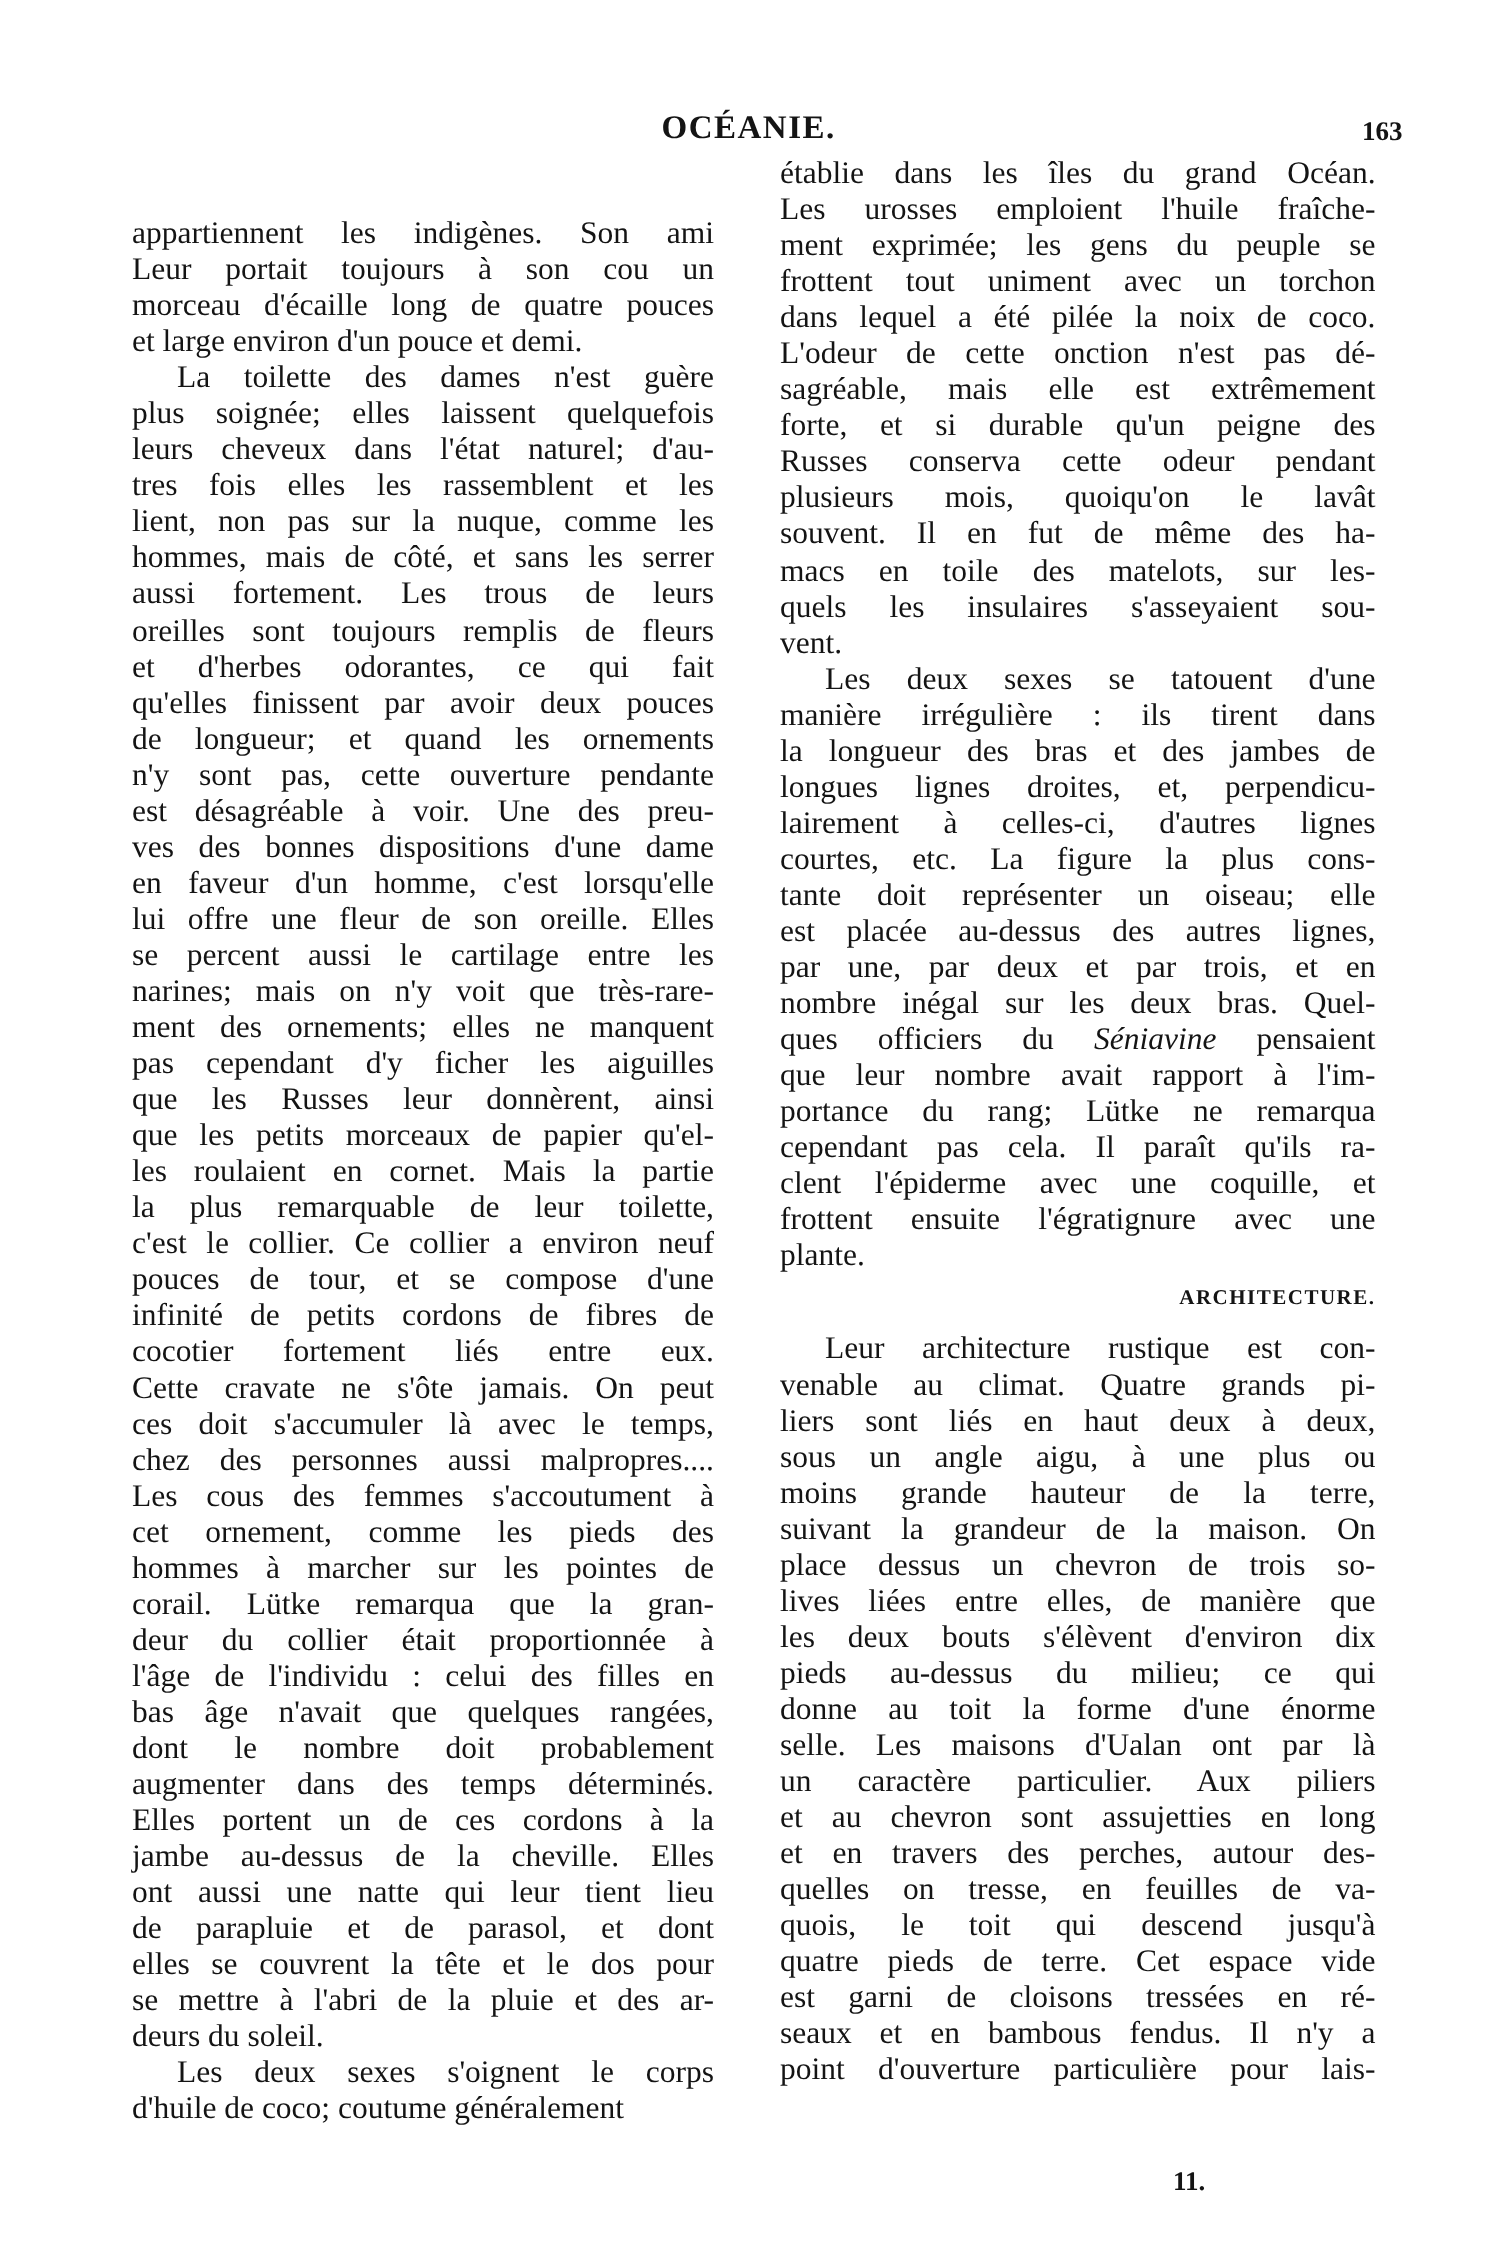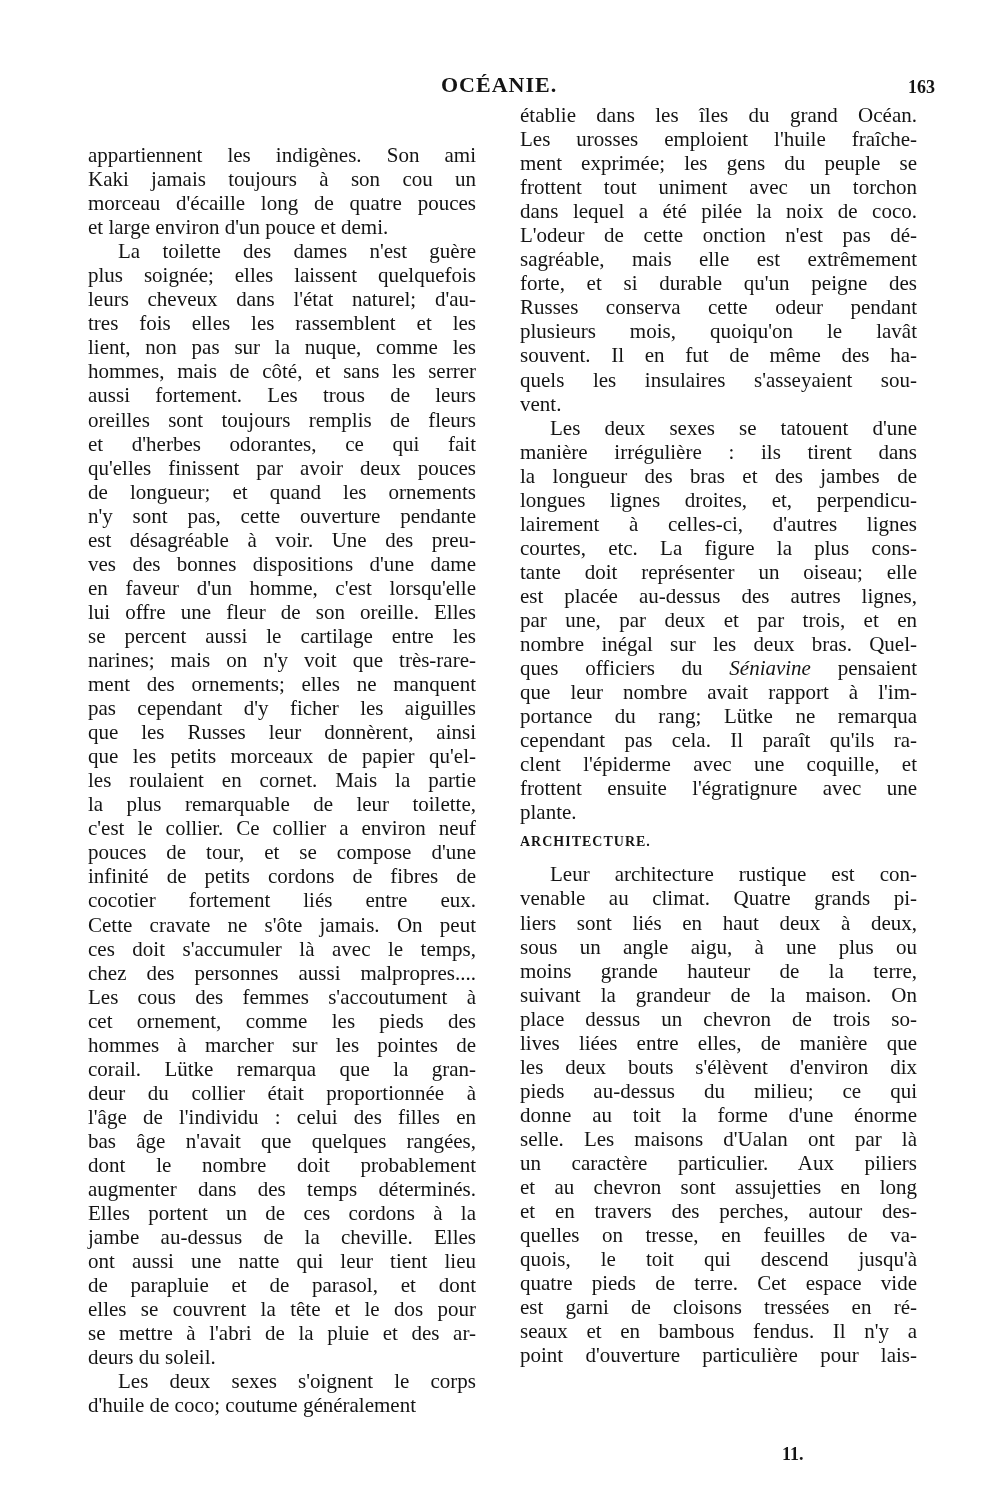--- a/index.html
+++ b/index.html
@@ -21,40 +21,40 @@
     position: absolute; top: 103px;
     font-family: "Liberation Serif", serif;
     font-size: 21px; line-height: 24.05px;
   }
   .col-left { left: 88px; width: 388px; margin-top: 40px; }
   .col-right { left: 520px; width: 397px; }
   .line { display: block; white-space: nowrap; text-align: justify; text-align-last: justify; height: 24.05px; overflow: visible; }
   .line.last { text-align-last: left; }
   .line.indent { padding-left: 30px; }
   .section-heading {
-    display: block; text-align: left; font-size: 14px; font-weight: bold;
+    display: block; text-align: right; font-size: 14px; font-weight: bold;
     letter-spacing: 1px; height: 24px; line-height: 24px; margin: 6px 0 8px 0;
   }
   .italic { font-style: italic; }
   .signature {
     position: absolute; top: 1444px; left: 782px; font-size: 18px; font-weight: bold;
     font-family: "Liberation Serif", serif;
   }
 </style>
 </head>
 <body>
 
 <div class="page-header">
   <span class="running-title">OCÉANIE.</span>
   <span class="page-number">163</span>
 </div>
 
 <div class="column col-left" id="col-left">
     <span class="line">appartiennent les indigènes. Son ami</span>
-    <span class="line">Kaki jamais toujours à son cou un</span>
+    <span class="line">Leur portait toujours à son cou un</span>
     <span class="line">morceau d'écaille long de quatre pouces</span>
     <span class="line last">et large environ d'un pouce et demi.</span>
     <span class="line indent">La toilette des dames n'est guère</span>
     <span class="line">plus soignée; elles laissent quelquefois</span>
     <span class="line">leurs cheveux dans l'état naturel; d'au-</span>
     <span class="line">tres fois elles les rassemblent et les</span>
     <span class="line">lient, non pas sur la nuque, comme les</span>
     <span class="line">hommes, mais de côté, et sans les serrer</span>
     <span class="line">aussi fortement. Les trous de leurs</span>
     <span class="line">oreilles sont toujours remplis de fleurs</span>
@@ -106,20 +106,21 @@
     <span class="line">Les urosses emploient l'huile fraîche-</span>
     <span class="line">ment exprimée; les gens du peuple se</span>
     <span class="line">frottent tout uniment avec un torchon</span>
     <span class="line">dans lequel a été pilée la noix de coco.</span>
     <span class="line">L'odeur de cette onction n'est pas dé-</span>
     <span class="line">sagréable, mais elle est extrêmement</span>
     <span class="line">forte, et si durable qu'un peigne des</span>
     <span class="line">Russes conserva cette odeur pendant</span>
     <span class="line">plusieurs mois, quoiqu'on le lavât</span>
     <span class="line">souvent. Il en fut de même des ha-</span>
+    <span class="line">macs en toile des matelots, sur les-</span>
     <span class="line">quels les insulaires s'asseyaient sou-</span>
     <span class="line last">vent.</span>
     <span class="line indent">Les deux sexes se tatouent d'une</span>
     <span class="line">manière irrégulière : ils tirent dans</span>
     <span class="line">la longueur des bras et des jambes de</span>
     <span class="line">longues lignes droites, et, perpendicu-</span>
     <span class="line">lairement à celles-ci, d'autres lignes</span>
     <span class="line">courtes, etc. La figure la plus cons-</span>
     <span class="line">tante doit représenter un oiseau; elle</span>
     <span class="line">est placée au-dessus des autres lignes,</span>

